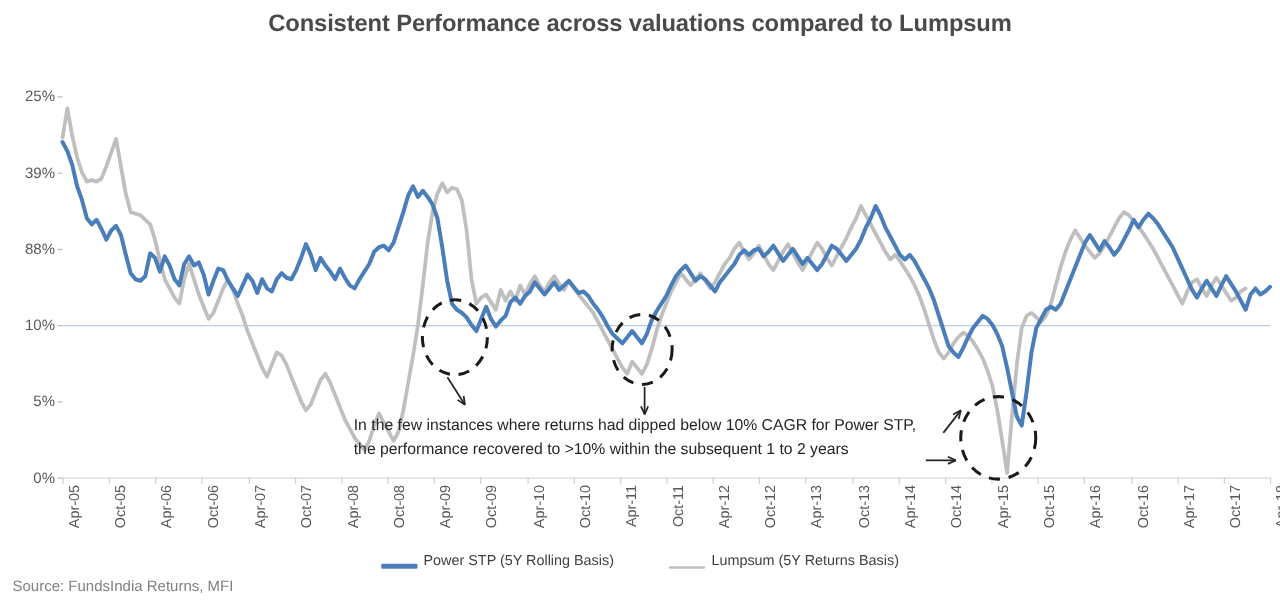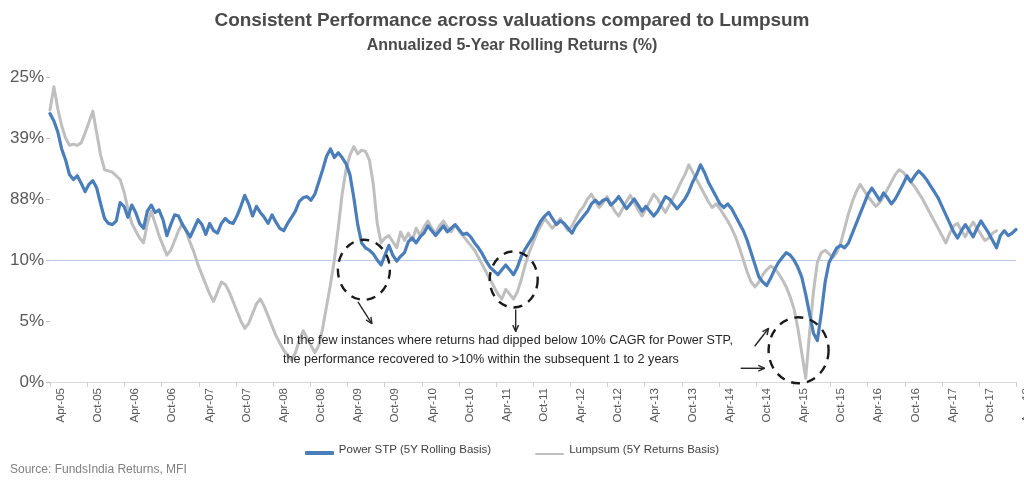--- a/index.html
+++ b/index.html
@@ -21,21 +21,21 @@
     line-height:24px;
   }
   .chart-subtitle{
     font-size:16px;font-weight:bold;color:#4a4a4a;line-height:22px;margin-top:2px;
   }
 
   
   .plot-area{position:absolute;left:50px;top:77px;width:966px;height:305px;}
   .ylabels{position:absolute;left:0px;top:70px;width:44px;height:320px;}
   .ylabel{
-    position:absolute;right:0;font-size:17px;color:#595959;
+    position:absolute;right:0;font-size:12px;color:#595959;
     text-align:right;transform:translateY(-50%);white-space:nowrap;
   }
   .gridline{position:absolute;left:0;width:966px;height:1px;background:transparent;}
   .gridline.zero{background:#d9d9d9;}
   .gridline.ten{background:#b8cce4;}
 
   .xticks{position:absolute;left:50px;top:382px;width:966px;height:6px;}
   .xtick{position:absolute;top:0;width:1px;height:5px;background:#d0d0d0;}
   .ytick{position:absolute;left:-4px;width:4px;height:1px;background:#bfbfbf;}
 
@@ -67,21 +67,20 @@
     position:absolute;left:10px;top:462px;font-size:12px;color:#808080;
   }
 </style>
 </head>
 <body>
 
 <div id="chart-root">
 
   <div class="title-block">
     <div class="chart-title">Consistent Performance across valuations compared to Lumpsum</div>
-    <div class="chart-subtitle">Annualized 5-Year Rolling Returns (%)</div>
   </div>
 
   <div class="ylabels" id="ylabels">
       <div class="ylabel" style="top: 312px;">0%</div>
       <div class="ylabel" style="top: 251px;">5%</div>
       <div class="ylabel" style="top: 190px;">10%</div>
       <div class="ylabel" style="top: 129px;">88%</div>
       <div class="ylabel" style="top: 68px;">39%</div>
       <div class="ylabel" style="top: 7px;">25%</div>
     </div>

